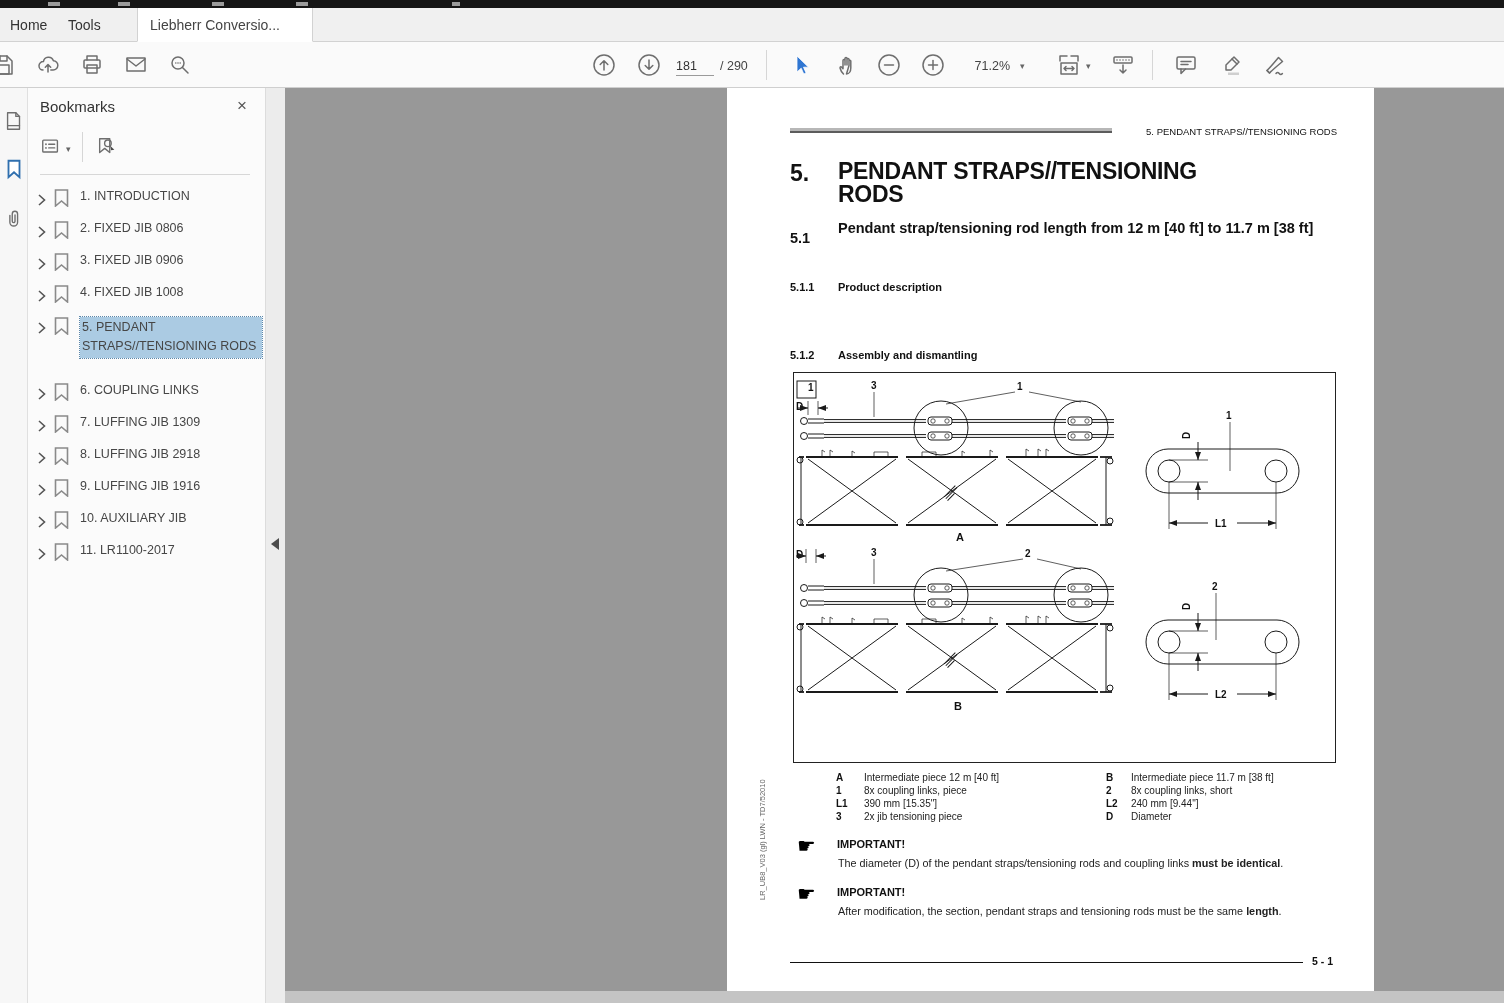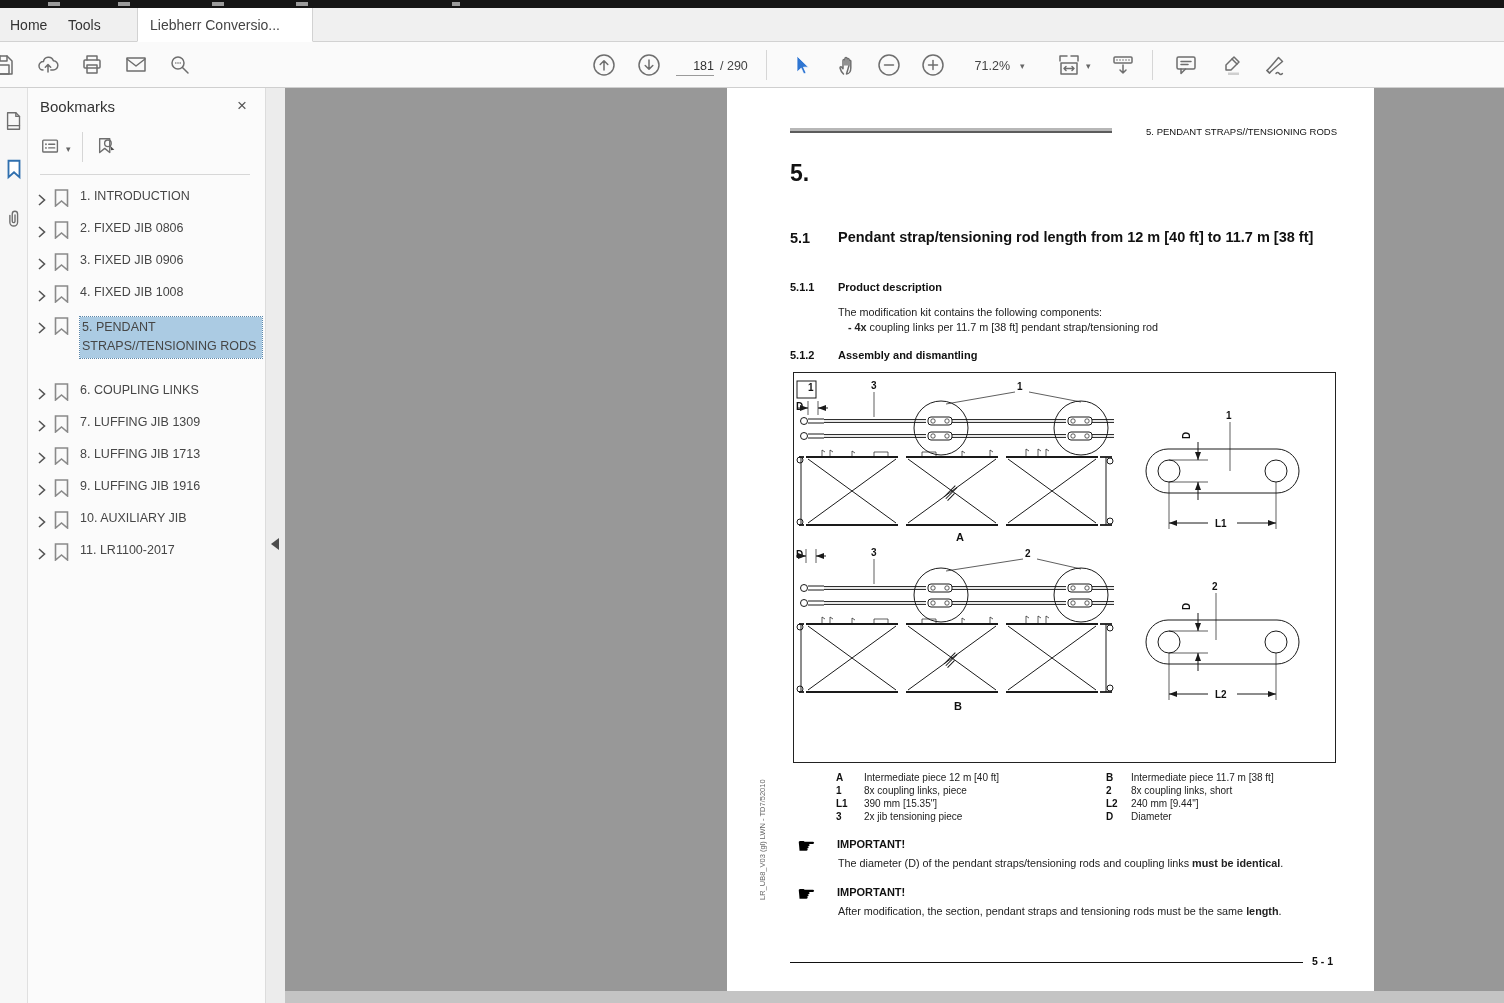--- a/index.html
+++ b/index.html
@@ -17,21 +17,21 @@
   .tab.doc { background:#fff; border-left:1px solid #d2d2d2; border-right:1px solid #d2d2d2; border-bottom:1px solid #fff; color:#444; }
   .tab-close { display:inline-block; margin-left:14px; color:#555; font-size:14px; }
 
   
   .toolbar { position:absolute; left:0; top:42px; width:1504px; height:46px; background:#fafafa; border-bottom:1px solid #cfcfcf; }
   .tbtn { position:absolute; top:11px; width:24px; height:24px; }
   .tbtn svg { width:24px; height:24px; }
   .ico { stroke:#6e6e6e; fill:none; stroke-width:1.5; stroke-linecap:round; stroke-linejoin:round; }
   .ico-fill { fill:#6e6e6e; stroke:none; }
   .tb-sep { position:absolute; top:8px; width:1px; height:30px; background:#d6d6d6; }
-  .pageinput { position:absolute; left:676px; top:14px; width:38px; height:20px; border:none; border-bottom:1px solid #9a9a9a; background:transparent; text-align:right; font-size:12.5px; color:#333; font-family:"Liberation Sans",sans-serif; }
+  .pageinput { position:absolute; left:676px; top:14px; width:38px; height:20px; border:none; border-bottom:1px solid #9a9a9a; background:transparent; text-align:left; font-size:12.5px; color:#333; font-family:"Liberation Sans",sans-serif; }
   .pagetotal { position:absolute; left:720px; top:17px; font-size:12.5px; color:#444; }
   .zoomlvl { position:absolute; left:962px; top:17px; width:48px; font-size:12.5px; color:#444; text-align:right; border-bottom:1px solid transparent; }
   .caret { position:absolute; font-size:9px; color:#666; }
 
   
   .navstrip { position:absolute; left:0; top:88px; width:28px; height:915px; background:#f7f7f7; border-right:1px solid #e0e0e0; }
   .navstrip .nbtn { position:absolute; left:3px; width:22px; height:22px; }
   .navstrip svg { width:22px; height:22px; }
 
   
@@ -337,21 +337,21 @@
           </svg></span>
       <span class="bm-label">7. LUFFING JIB 1309</span>
     </div>
     <div class="bm-row" style="top:356px">
       <span class="bm-chev"><svg viewBox="0 0 8 12">
             <polyline points="1,1 6.5,6 1,11" stroke="#555" stroke-width="1.6" fill="none"></polyline>
           </svg></span>
       <span class="bm-flag"><svg viewBox="0 0 15 18">
             <path d="M1.5 1 h12 v16 l-6 -5 -6 5 Z" fill="#fafafa" stroke="#8a8a8a" stroke-width="1.6"></path>
           </svg></span>
-      <span class="bm-label">8. LUFFING JIB 1713</span>
+      <span class="bm-label">8. LUFFING JIB 2918</span>
     </div>
     <div class="bm-row" style="top:388px">
       <span class="bm-chev"><svg viewBox="0 0 8 12">
             <polyline points="1,1 6.5,6 1,11" stroke="#555" stroke-width="1.6" fill="none"></polyline>
           </svg></span>
       <span class="bm-flag"><svg viewBox="0 0 15 18">
             <path d="M1.5 1 h12 v16 l-6 -5 -6 5 Z" fill="#fafafa" stroke="#8a8a8a" stroke-width="1.6"></path>
           </svg></span>
       <span class="bm-label">9. LUFFING JIB 1916</span>
     </div>
@@ -379,30 +379,27 @@
     <div class="collapse-arrow"></div>
   </div>
 
   <div class="docarea">
     <div class="pdfpage">
 
       <div class="runbar"></div>
       <div class="runtext">5. PENDANT STRAPS//TENSIONING RODS</div>
 
       <div class="h1num">5.</div>
+      <div class="h1text">PENDANT STRAPS//TENSIONING RODS</div>
 
       <div class="snum fs14" style="top:142px">5.1</div>
-      <div class="stitle fs14" style="top:141px">Pendant strap/tensioning rod length from 12 m [40 ft] to 11.7 m [38 ft]</div>
+      <div class="stitle fs14" style="top:132px">Pendant strap/tensioning rod length from 12 m [40 ft] to 11.7 m [38 ft]</div>
 
       <div class="snum fs11" style="top:193px">5.1.1</div>
       <div class="stitle fs11" style="top:193px">Product description</div>
-      <div class="body" style="top:217px">
-        <span>The modification kit contains the following components:</span><br>
-        <span style="margin-left:10px"><b class="inb">- 4x</b><span> coupling links per 11.7 m [38 ft] pendant strap/tensioning rod</span></span>
-      </div>
 
       <div class="snum fs11" style="top:261px">5.1.2</div>
       <div class="stitle fs11" style="top:261px">Assembly and dismantling</div>
 
       <div class="figure">
         <svg viewBox="0 0 541 389">
           <defs>
             <marker id="mA" markerWidth="9" markerHeight="8" refX="8" refY="3" orient="auto-start-reverse">
                 <path d="M0,0 L8,3 L0,6 Z" fill="#1a1a1a"></path>
               </marker>

